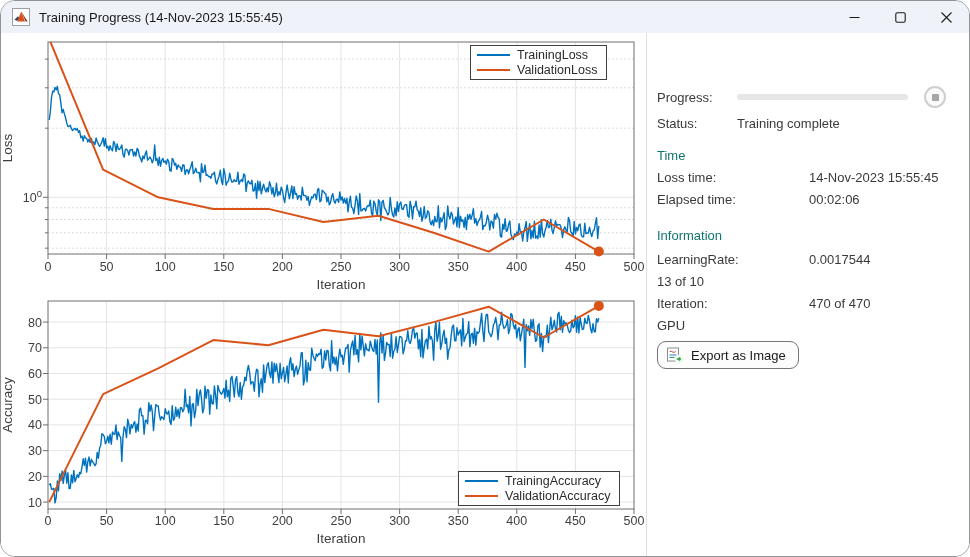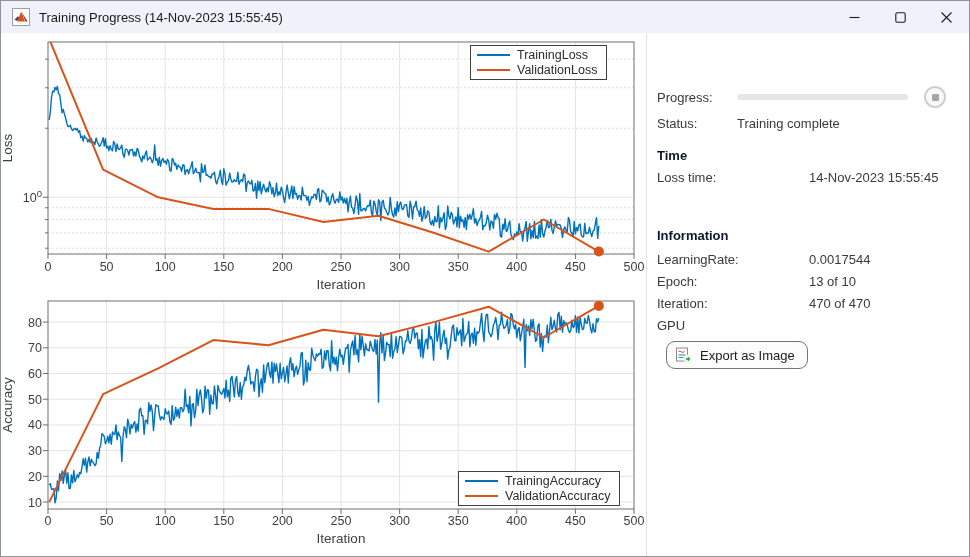--- a/index.html
+++ b/index.html
@@ -1,46 +1,46 @@
 <!DOCTYPE html>
 <html><head>
 <meta charset="utf-8">
 <style>
   html,body{margin:0;padding:0;background:#ffffff;}
   .window{position:relative;width:970px;height:557px;background:#fff;border:1px solid #8f9499;
-    border-radius:0;overflow:hidden;box-sizing:border-box;font-family:"Liberation Sans",sans-serif;}
+    border-radius:15px;overflow:hidden;box-sizing:border-box;font-family:"Liberation Sans",sans-serif;}
   .titlebar{position:absolute;left:0;top:0;right:0;height:32px;background:#eff3f9;display:flex;align-items:center;z-index:5;}
   .app-icon{margin-left:11px;width:18px;height:18px;flex:0 0 auto;}
   .title{margin-left:9px;font-size:13px;color:#191919;white-space:nowrap;}
   .controls{position:absolute;right:0;top:0;height:32px;display:flex;}
   .ctrl{width:46px;height:32px;display:flex;align-items:center;justify-content:center;background:transparent;border:none;padding:0;}
   .figure{position:absolute;left:0;top:32px;width:646px;height:525px;background:#fff;border-right:1px solid #e0e0e0;box-sizing:border-box;}
   #charts{position:absolute;left:0;top:0;width:970px;height:557px;z-index:2;pointer-events:none;}
   .ticktext{font-size:12.5px;fill:#3f3f3f;font-family:"Liberation Sans",sans-serif;}
   .axlabel{font-size:13.5px;fill:#3f3f3f;font-family:"Liberation Sans",sans-serif;}
   .legend{position:absolute;z-index:3;background:#fff;border:1px solid #404040;padding:2px 9px 2px 6px;
     display:flex;flex-direction:column;justify-content:center;gap:1px;}
   .lrow{display:flex;align-items:center;height:14px;}
   .lline{width:33px;height:0;border-top:2.5px solid #000;}
   .ltext{margin-left:7px;font-size:12.5px;color:#2b2b2b;white-space:nowrap;}
   #legend-loss{left:469px;top:44px;}
   #legend-acc{left:457px;top:470px;}
   .panel{position:absolute;left:647px;top:32px;right:0;bottom:0;background:#fff;font-size:13px;color:#3a3a3a;z-index:4;}
   .prow{position:absolute;left:9px;right:8px;height:20px;display:flex;align-items:center;}
   .plabel{width:80px;flex:0 0 auto;}
   .plabelw{width:152px;flex:0 0 auto;}
-  .pheader{font-weight:bold;color:#0f172a;}
+  .pheader{font-weight:normal;color:#0f766e;}
   .progress-track{width:171px;height:6px;border-radius:3px;background:#e6e6e6;overflow:hidden;flex:0 0 auto;}
   .progress-fill{height:100%;border-radius:3px;background:#1e9be8;}
   .stop{margin-left:16px;width:18px;height:18px;border:2px solid #cfcfcf;border-radius:50%;background:#fafafa;
     display:flex;align-items:center;justify-content:center;flex:0 0 auto;}
   .stop::after{content:'';width:7px;height:7px;background:#a6a6a6;border-radius:1px;}
   .export-btn{position:absolute;left:9px;top:308px;display:inline-flex;align-items:center;gap:7px;
     padding:3px 12px 3px 8px;height:28px;box-sizing:border-box;border:1px solid #757575;border-radius:9px;
-    background:#fcfcfc;font-size:13px;color:#1a1a1a;font-family:"Liberation Sans",sans-serif;margin-left:9px;}
+    background:#fcfcfc;font-size:13px;color:#1a1a1a;font-family:"Liberation Sans",sans-serif;}
 </style>
 </head>
 <body>
 
 <div class="window">
 
   <div class="titlebar">
     <svg class="app-icon" viewBox="0 0 18 18">
       <rect x="0.5" y="0.5" width="17" height="17" fill="#ffffff" stroke="#9aa0a6"></rect>
       <path d="M2.5 11.5 L6 8.3 L7.6 10.2 L4.8 13 Z" fill="#39476b"></path>
@@ -231,30 +231,33 @@
       <span>Training complete</span>
     </div>
 
     <div class="prow pheader" style="top:112px">
       <span>Time</span>
     </div>
     <div class="prow" style="top:134px">
       <span class="plabelw">Loss time:</span>
       <span>14-Nov-2023 15:55:45</span>
     </div>
+    <div class="prow" style="top:156px">
+      <span class="plabelw">Elapsed time:</span>
+      <span>00:02:06</span>
+    </div>
 
     <div class="prow pheader" style="top:192px">
       <span>Information</span>
     </div>
     <div class="prow" style="top:216px">
       <span class="plabelw">LearningRate:</span>
       <span>0.0017544</span>
     </div>
     <div class="prow" style="top:238px">
-      <span class="plabelw">Epoch:</span>
       <span>13 of 10</span>
     </div>
     <div class="prow" style="top:260px">
       <span class="plabelw">Iteration:</span>
       <span>470 of 470</span>
     </div>
     <div class="prow" style="top:282px">
       <span>GPU</span>
     </div>
 

